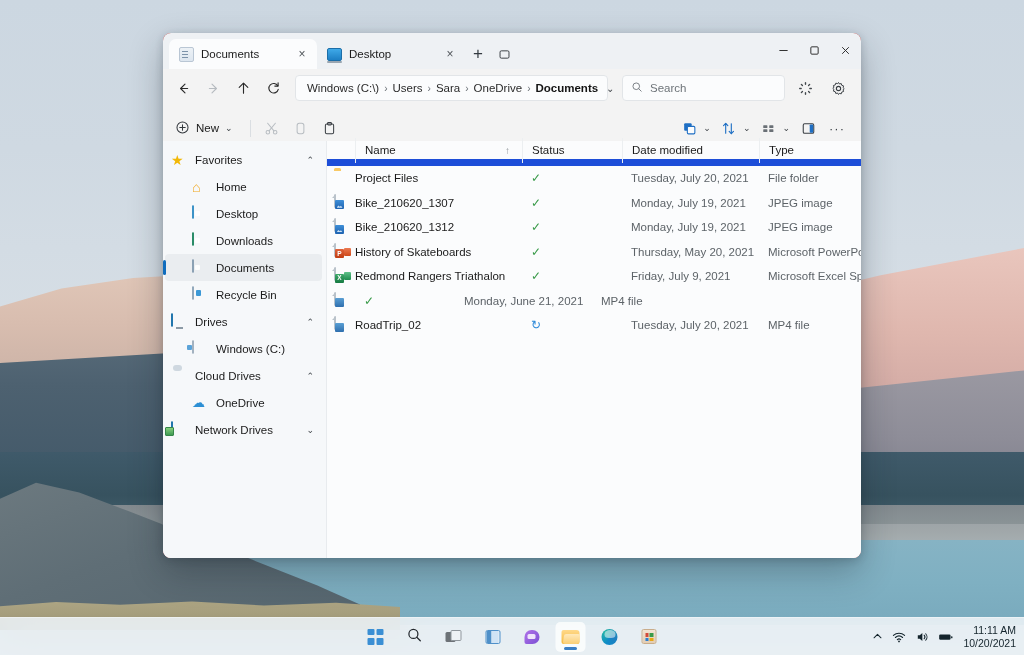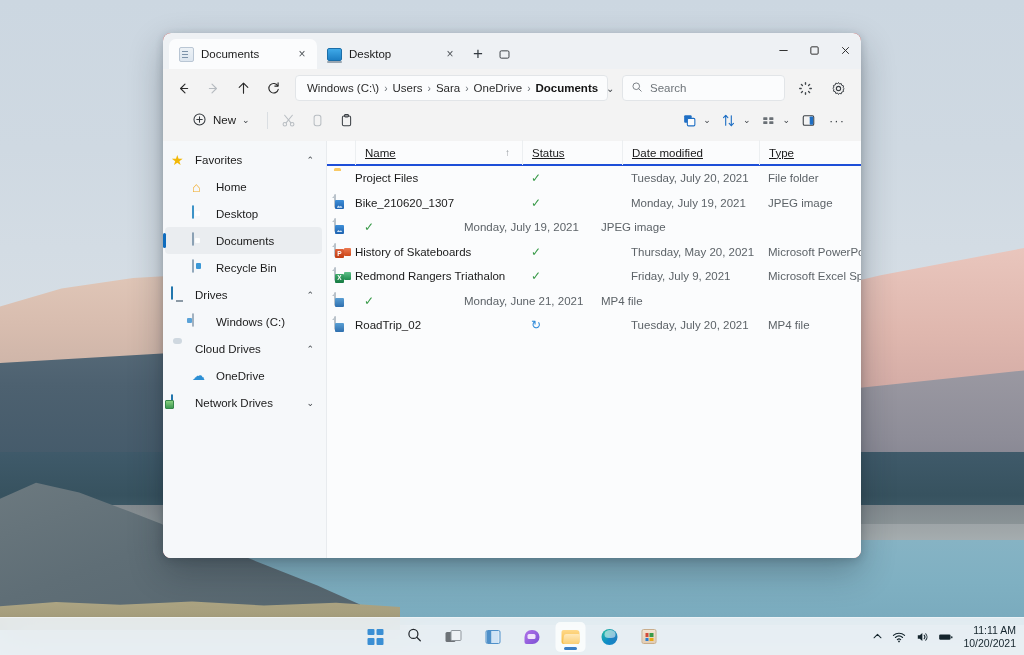--- a/index.html
+++ b/index.html
@@ -211,22 +211,22 @@
     width: 26px; height: 26px; margin-left: 5px;
     display: flex; align-items: center; justify-content: center;
     color: #3a3f44; flex: 0 0 auto;
   }
 
   
   .cmdbar {
     height: 34px;
     background: #f3f3f3;
     display: flex;
-    align-items: flex-start;
-    padding: 0 10px 0 24px;
+    align-items: flex-end;
+    padding: 0 10px 0 7px;
     flex: 0 0 auto;
   }
   .cmd-left { display: flex; align-items: center; gap: 1px; }
   .cmd-right { display: flex; align-items: center; gap: 1px; margin-left: auto; }
   .newbtn {
     height: 26px; display: flex; align-items: center; gap: 6px;
     padding: 0 7px 0 5px; border-radius: 4px; font-size: 11.5px; color: #1b1b1b;
   }
   .cmd-icon {
     width: 28px; height: 26px; border-radius: 4px;
@@ -345,25 +345,24 @@
     flex: 1;
     background: #fbfcfd;
     display: flex;
     flex-direction: column;
     min-width: 0;
   }
   .col-headers {
     height: 25px;
     display: flex;
     align-items: center;
-    border-bottom: 2px solid #1d4ed8;
+    border-bottom: 7px solid #1d4ed8;
     font-size: 11.5px;
     color: #1b1b1b;
     flex: 0 0 auto;
-    text-decoration: underline;
   }
   .ch {
     height: 25px; display: flex; align-items: center;
     border-left: 1px solid #eceff1;
     padding-left: 9px; position: relative; flex: 0 0 auto;
   }
   .ch:first-child { border-left: none; }
   .ch-sortarrow {
     position: absolute; right: 12px; color: #8b9197; font-size: 10px;
   }
@@ -720,20 +719,24 @@
         <div class="nav-row child">
           <span class="nav-ico"><span class="g-home">⌂</span></span>
           <span class="nav-label">Home</span>
         </div>
 
         <div class="nav-row child">
           <span class="nav-ico"><span class="g-folder"></span></span>
           <span class="nav-label">Desktop</span>
         </div>
 
+        <div class="nav-row child">
+          <span class="nav-ico"><span class="g-folder dl"></span></span>
+          <span class="nav-label">Downloads</span>
+        </div>
 
         <div class="nav-row child selected">
           <span class="nav-ico"><span class="g-folder docs"></span></span>
           <span class="nav-label">Documents</span>
         </div>
 
         <div class="nav-row child">
           <span class="nav-ico"><span class="g-bin"></span></span>
           <span class="nav-label">Recycle Bin</span>
         </div>
@@ -809,20 +812,21 @@
                 <span class="status-check">✓</span>
               </span>
             <span class="cell date">Monday, July 19, 2021</span>
             <span class="cell type">JPEG image</span>
           </div>
 
           <div class="row">
             <span class="rowicon">
                 <span class="fi"><span class="fi-page"></span><span class="fi-badge badge-jpg"></span></span>
               </span>
+            <span class="cell name">Bike_210620_1312</span>
             <span class="cell status">
                 <span class="status-check">✓</span>
               </span>
             <span class="cell date">Monday, July 19, 2021</span>
             <span class="cell type">JPEG image</span>
           </div>
 
           <div class="row">
             <span class="rowicon">
               <span class="fi"><span class="fi-page"></span><span class="fi-badge badge-ppt">

